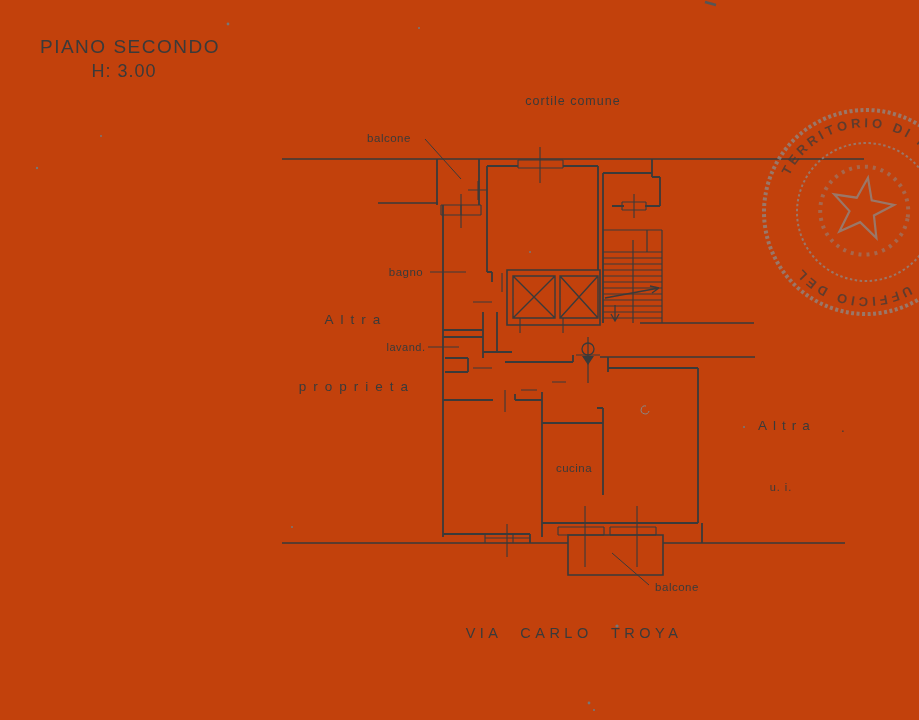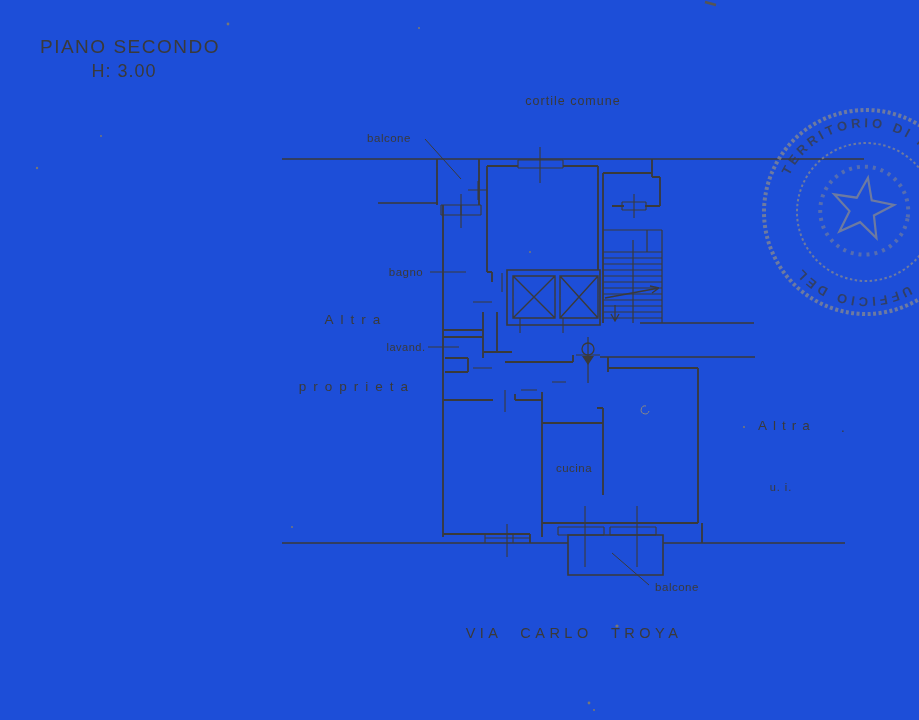--- a/index.html
+++ b/index.html
@@ -1,19 +1,19 @@
 <!DOCTYPE html>
 <html><head>
 <meta charset="utf-8">
 <style>
   html,body{margin:0;padding:0;background:#e8e8e8;}
   .page{
     position:relative;
     width:919px;height:720px;
-    background:#1d4ed8;
+    background:#c2410c;
     overflow:hidden;
     font-family:"Liberation Sans", sans-serif;
     text-decoration:underline;
   }
   svg{position:absolute;left:0;top:0;}
   svg text{fill:#3a3a3a;}
   .plan-stroke{stroke:#3a3a3a;fill:none;}
 </style>
 </head>
 <body>

